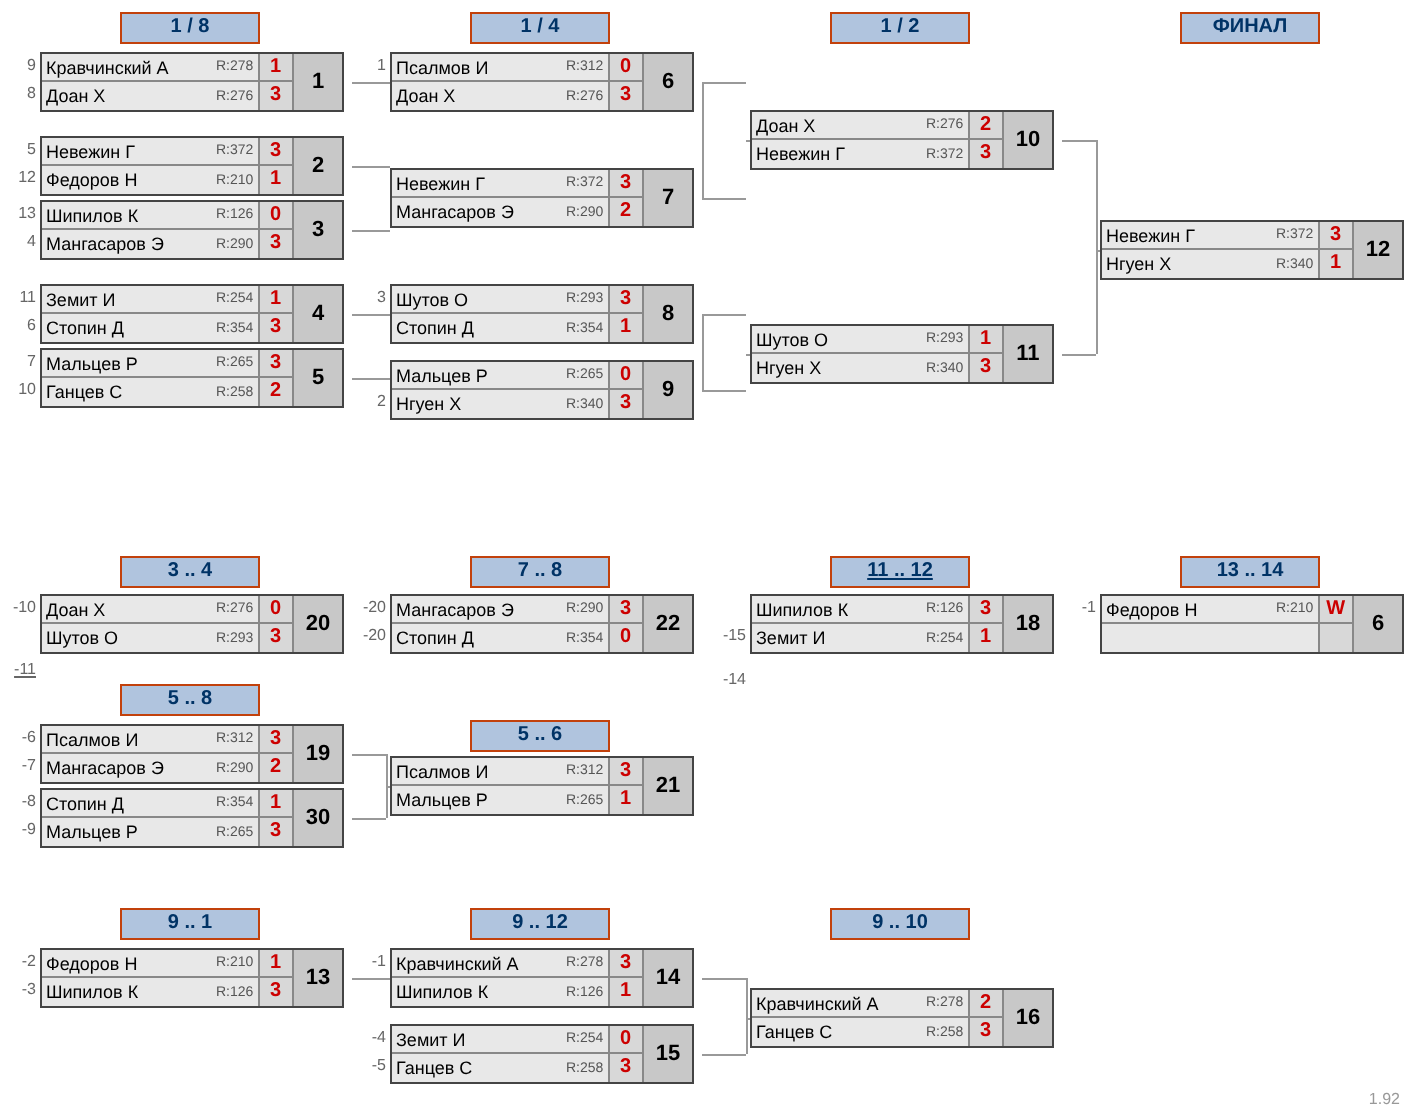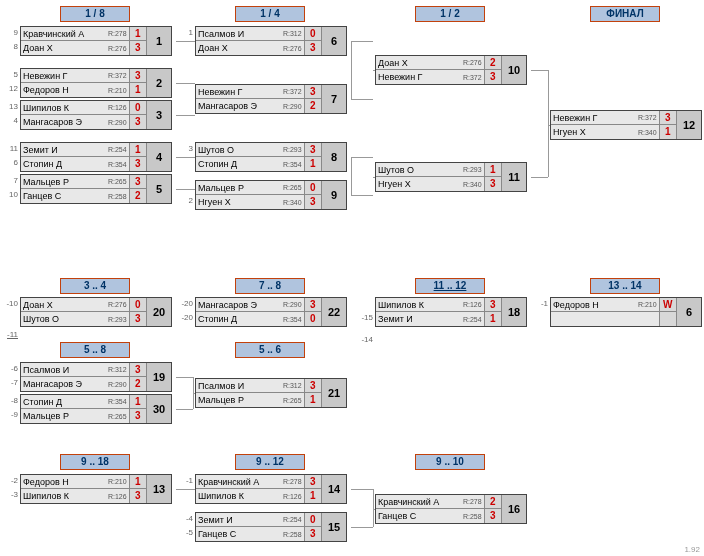--- a/index.html
+++ b/index.html
@@ -44,22 +44,22 @@
 <div id="container">
     <div class="round-label" style="left: 60px; top: 6px;">1 / 8</div>
     <div class="round-label" style="left: 235px; top: 6px;">1 / 4</div>
     <div class="round-label" style="left: 415px; top: 6px;">1 / 2</div>
     <div class="round-label" style="left: 590px; top: 6px;">ФИНАЛ</div>
     <div class="round-label" style="left: 60px; top: 278px;">3 .. 4</div>
     <div class="round-label" style="left: 235px; top: 278px;">7 .. 8</div>
     <div class="round-label" style="left: 415px; top: 278px; text-decoration: underline;">11 .. 12</div>
     <div class="round-label" style="left: 590px; top: 278px;">13 .. 14</div>
     <div class="round-label" style="left: 60px; top: 342px;">5 .. 8</div>
-    <div class="round-label" style="left: 235px; top: 342px;">5 .. 6</div>
-    <div class="round-label" style="left: 60px; top: 454px;">9 .. 18</div>
+    <div class="round-label" style="left: 235px; top: 360px;">5 .. 6</div>
+    <div class="round-label" style="left: 60px; top: 454px;">9 .. 1</div>
     <div class="round-label" style="left: 235px; top: 454px;">9 .. 12</div>
     <div class="round-label" style="left: 415px; top: 454px;">9 .. 10</div>
     <div class="seed" style="left: 4px; top: 28px;">9</div>
     <div class="seed" style="left: 4px; top: 42px;">8</div>
     <div class="match" style="left: 20px; top: 26px;">
       <div class="players">
         <div class="player-row">
           <span class="player-name">Кравчинский А</span>
           <span class="player-rating">R:278</span>
         </div>

